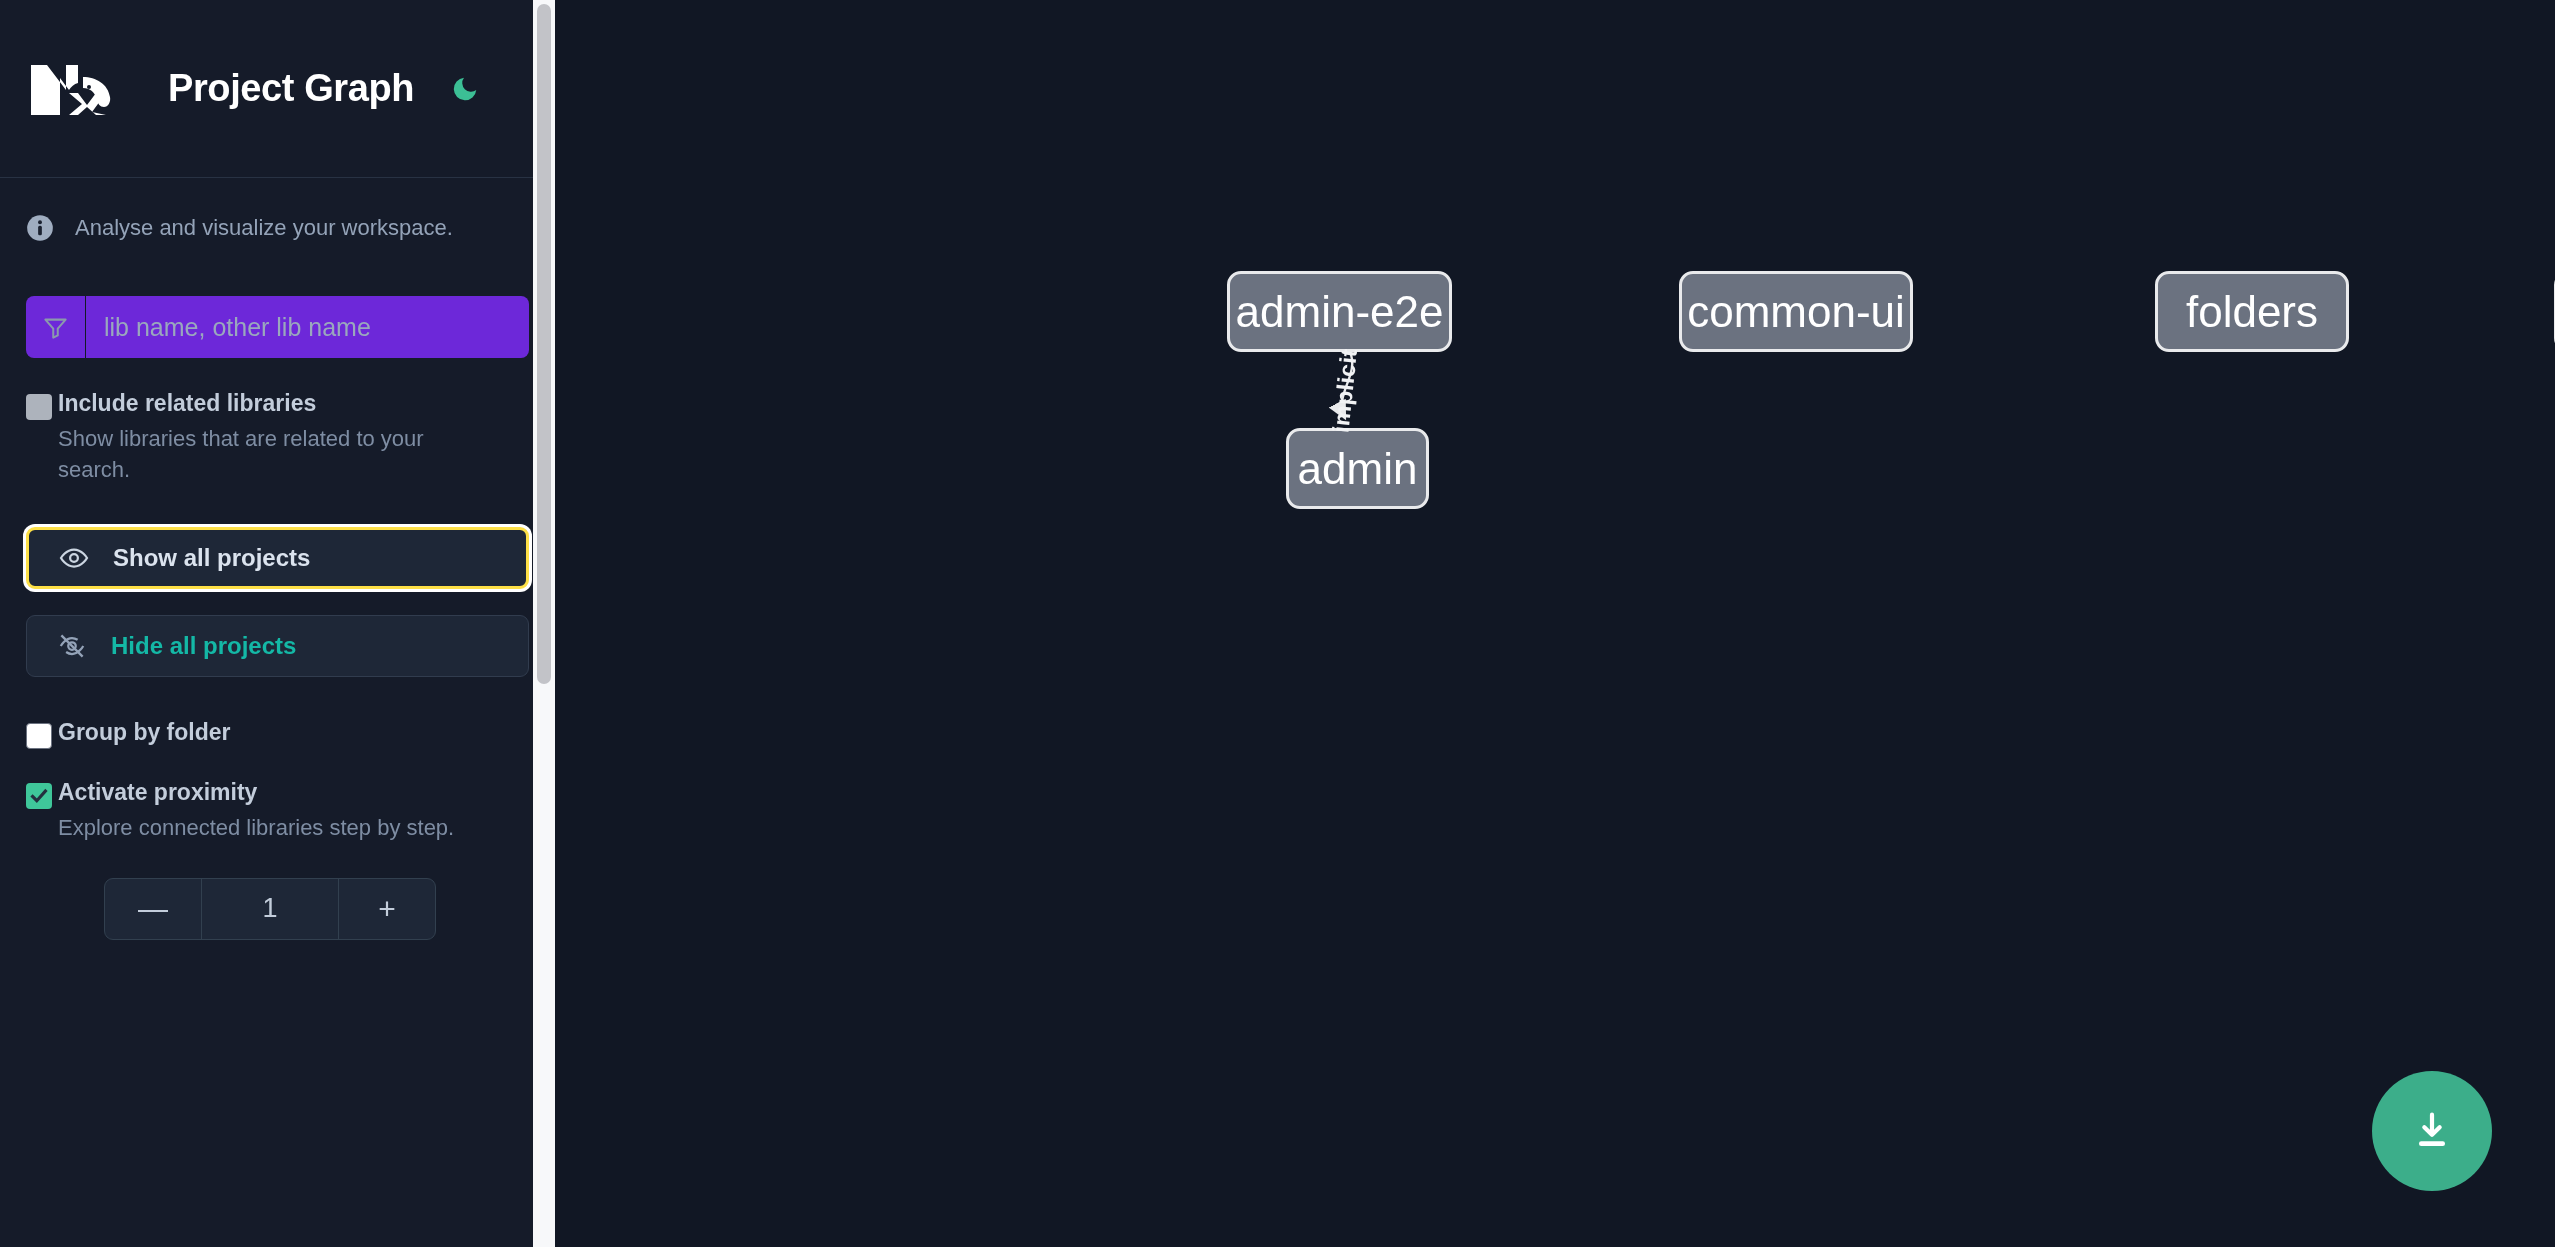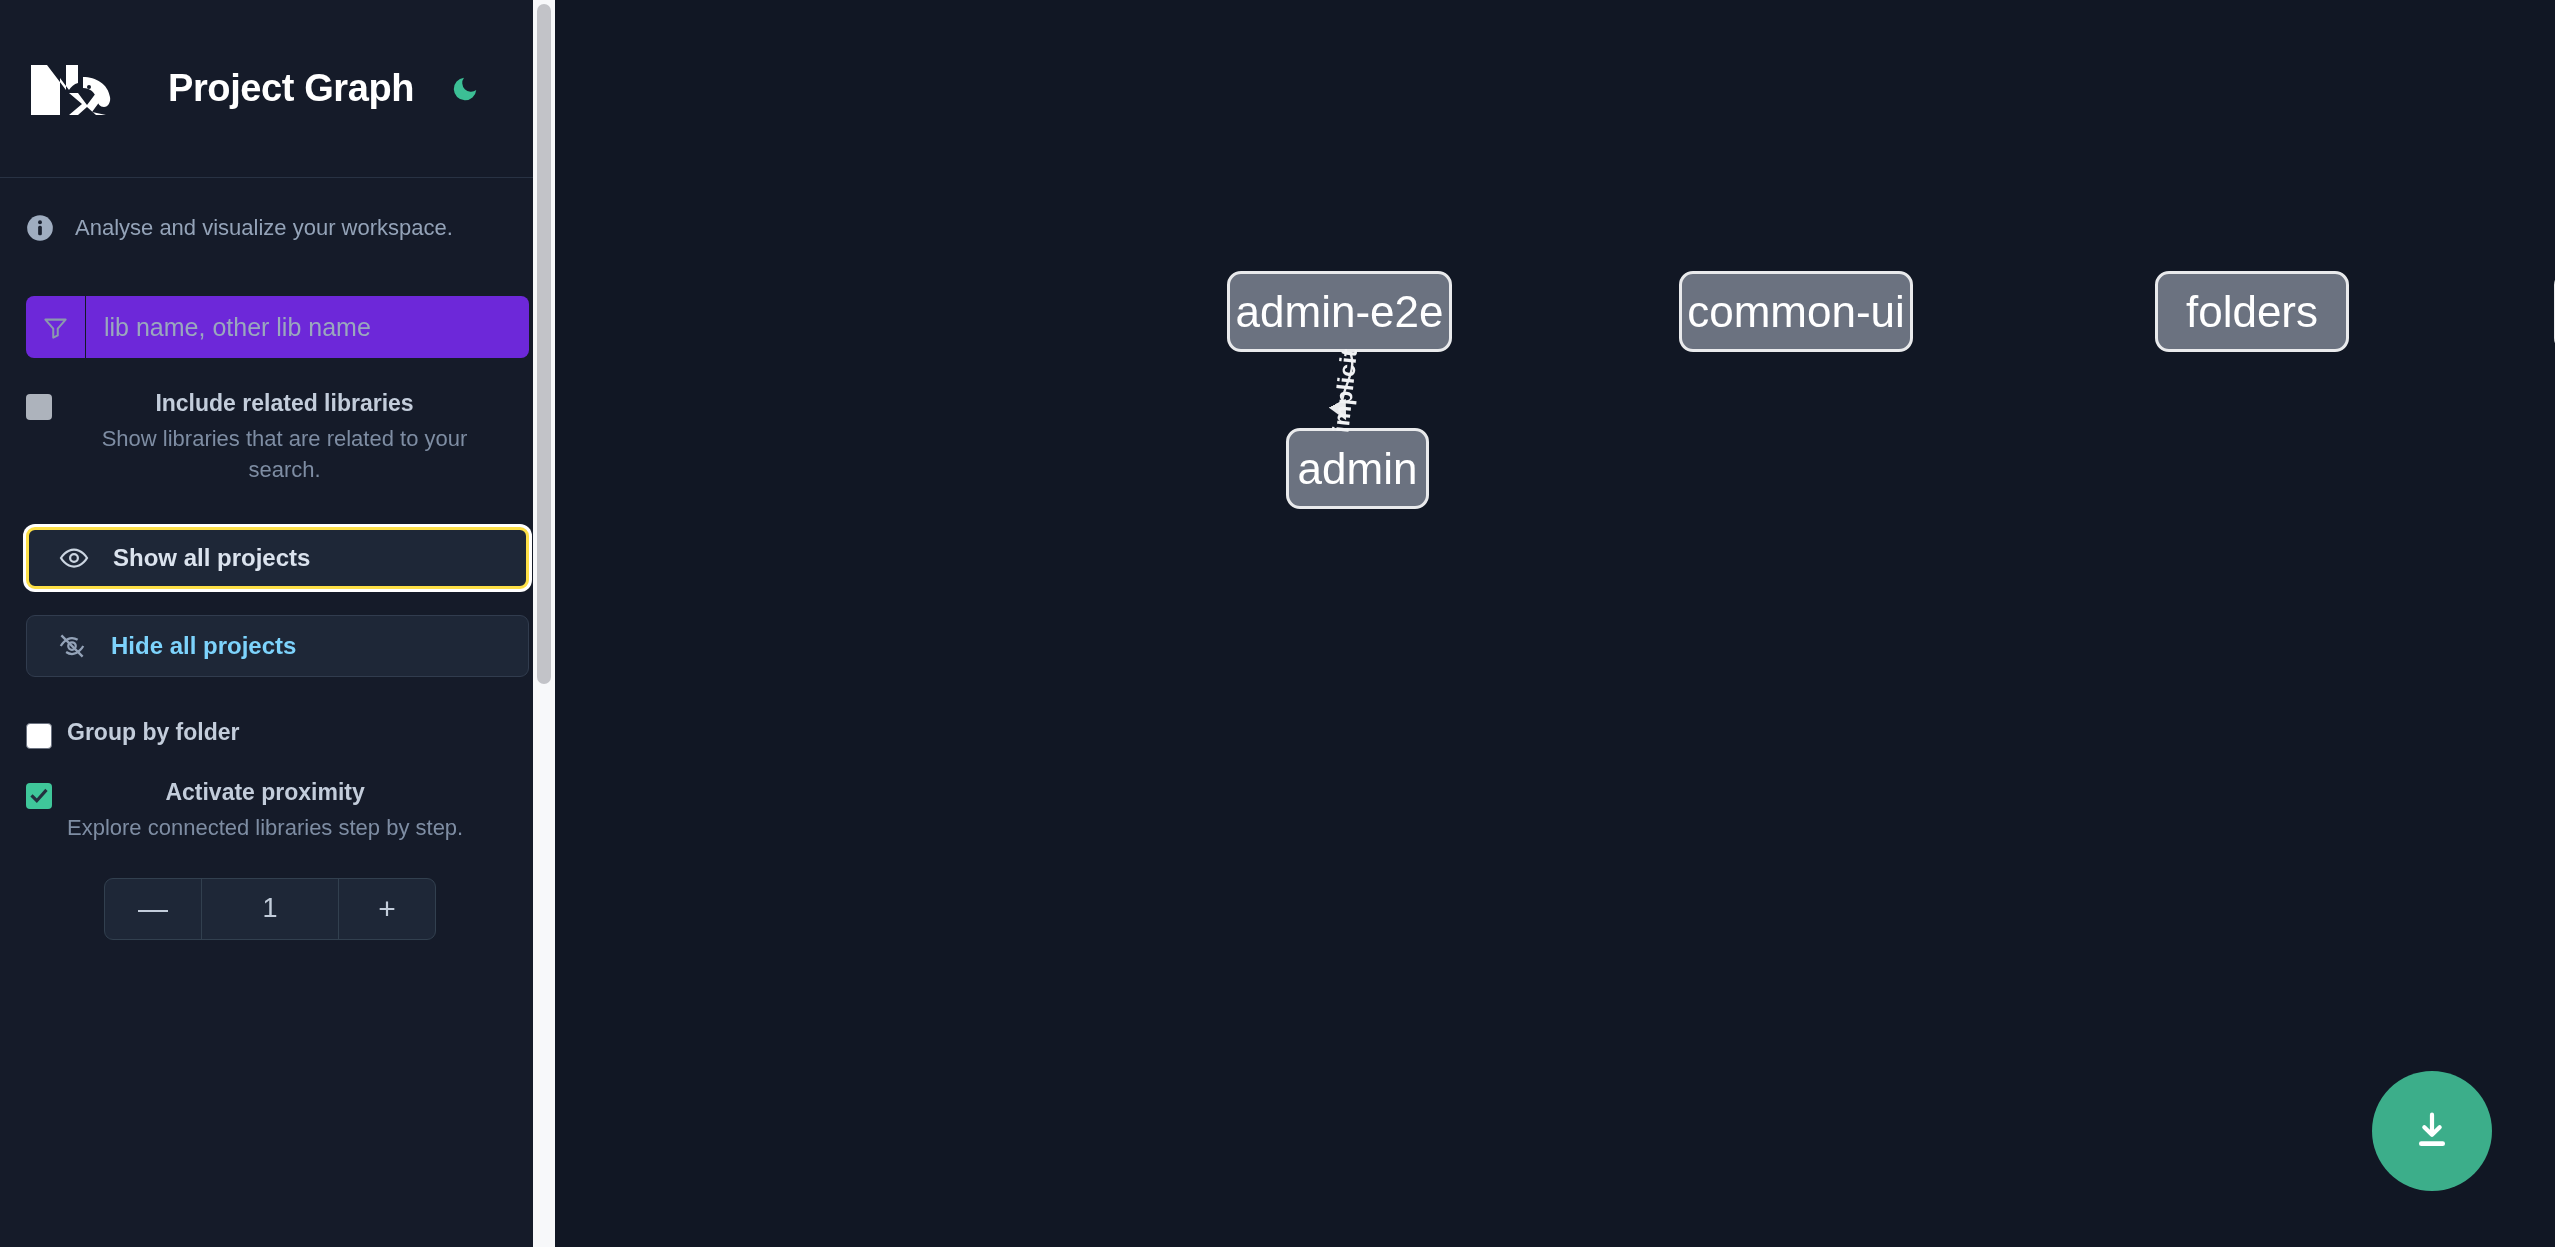--- a/index.html
+++ b/index.html
@@ -76,21 +76,21 @@
   .cbox {
     flex: 0 0 26px; width: 26px; height: 26px; margin-top: 4px;
     border-radius: 4px;
   }
   .cbox.muted { background: #adb3bc; }
   .cbox.empty { background: #ffffff; border: 1px solid #6b7280; }
   .cbox.checked {
     background: #3fc79a;
     display: flex; align-items: center; justify-content: center;
   }
-  .check-texts { margin-left: 15px; text-align: center; }
+  .check-texts { margin-left: 6px; }
   .check-title {
     font-size: 23px; font-weight: 700; color: #c3cddb;
     line-height: 1.2;
   }
   .check-desc {
     font-size: 22px; color: #7e8da3; line-height: 1.42;
     margin-top: 5px; max-width: 435px;
   }
 
   .btn {
@@ -108,21 +108,21 @@
     box-shadow: 0 0 0 3px #ffffff;
   }
   .btn-hide { margin-top: 26px; border: 1px solid #313c4e; }
   .btn-icon {
     flex: 0 0 34px; width: 34px; height: 34px;
     display: flex; align-items: center; justify-content: center;
   }
   .btn-label {
     margin-left: 22px; font-size: 24px; font-weight: 700; color: #dbe3ee;
   }
-  .btn-hide .btn-label { color: #7dd3fc; }
+  .btn-hide .btn-label { color: #14b8a6; }
 
   .stepper {
     margin: 35px 26px 0 104px;
     width: 332px; height: 62px;
     display: flex;
     border: 1px solid #32404f;
     border-radius: 9px;
     background: #1e2737;
     overflow: hidden;
   }

